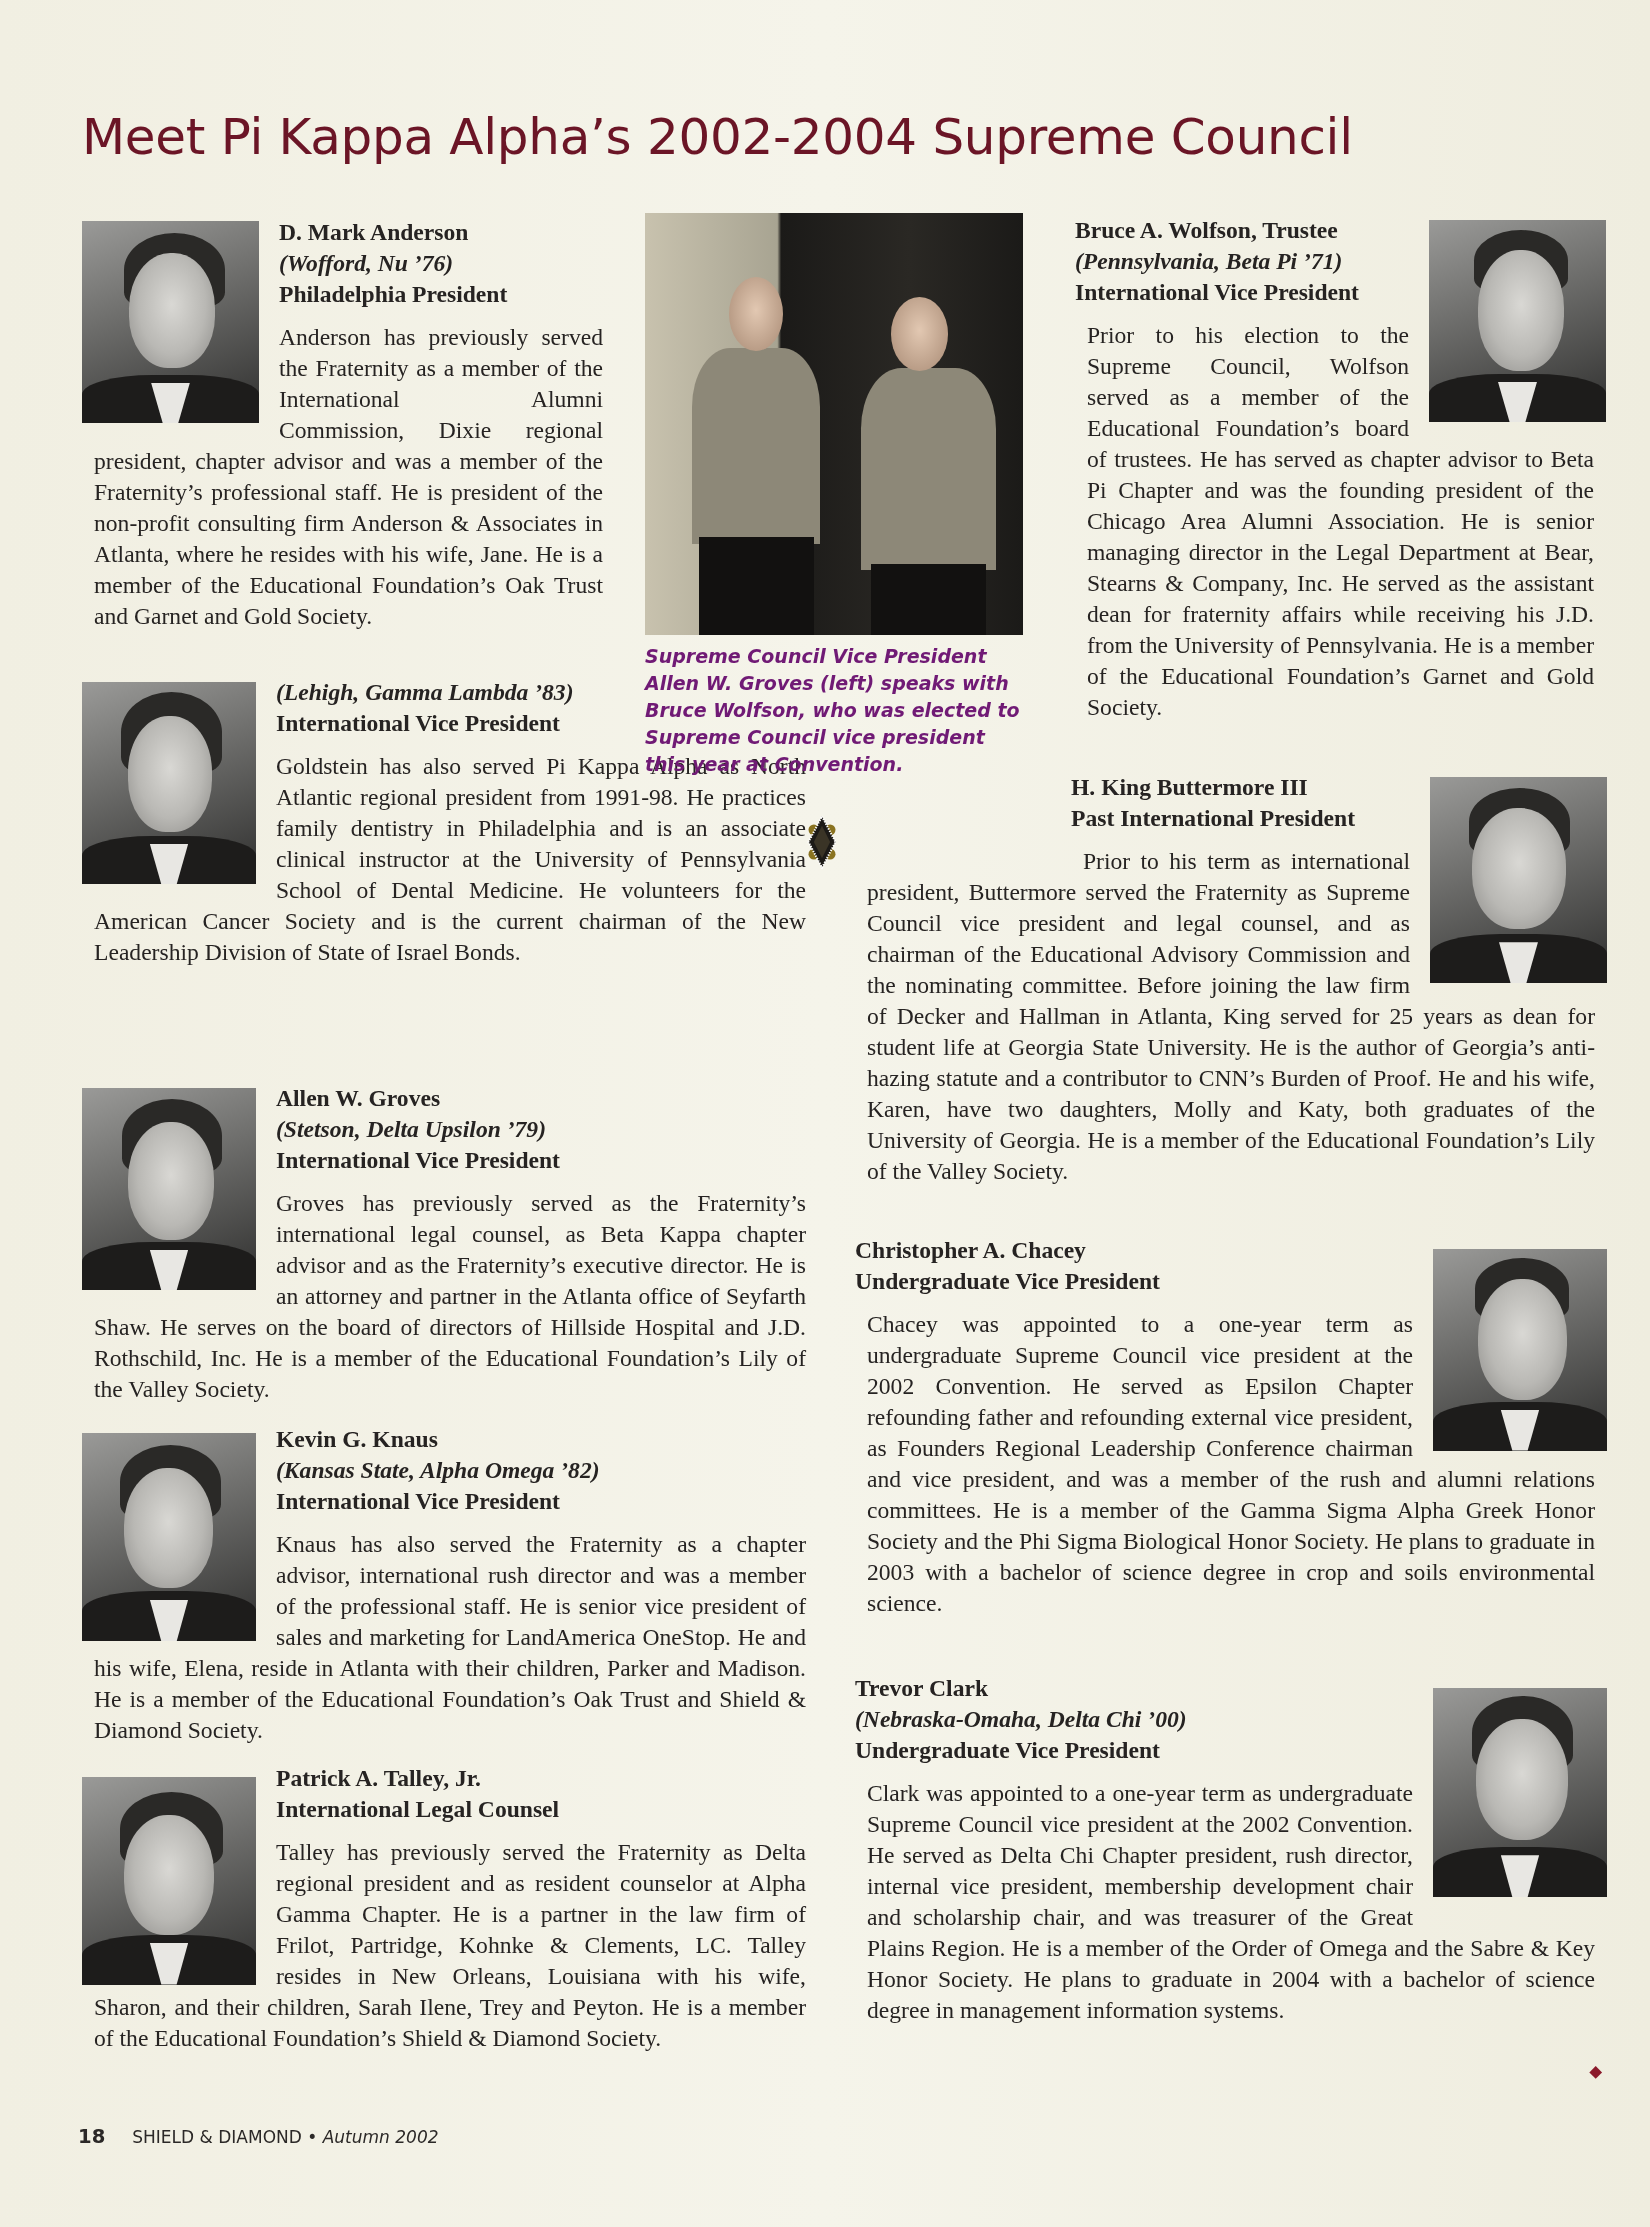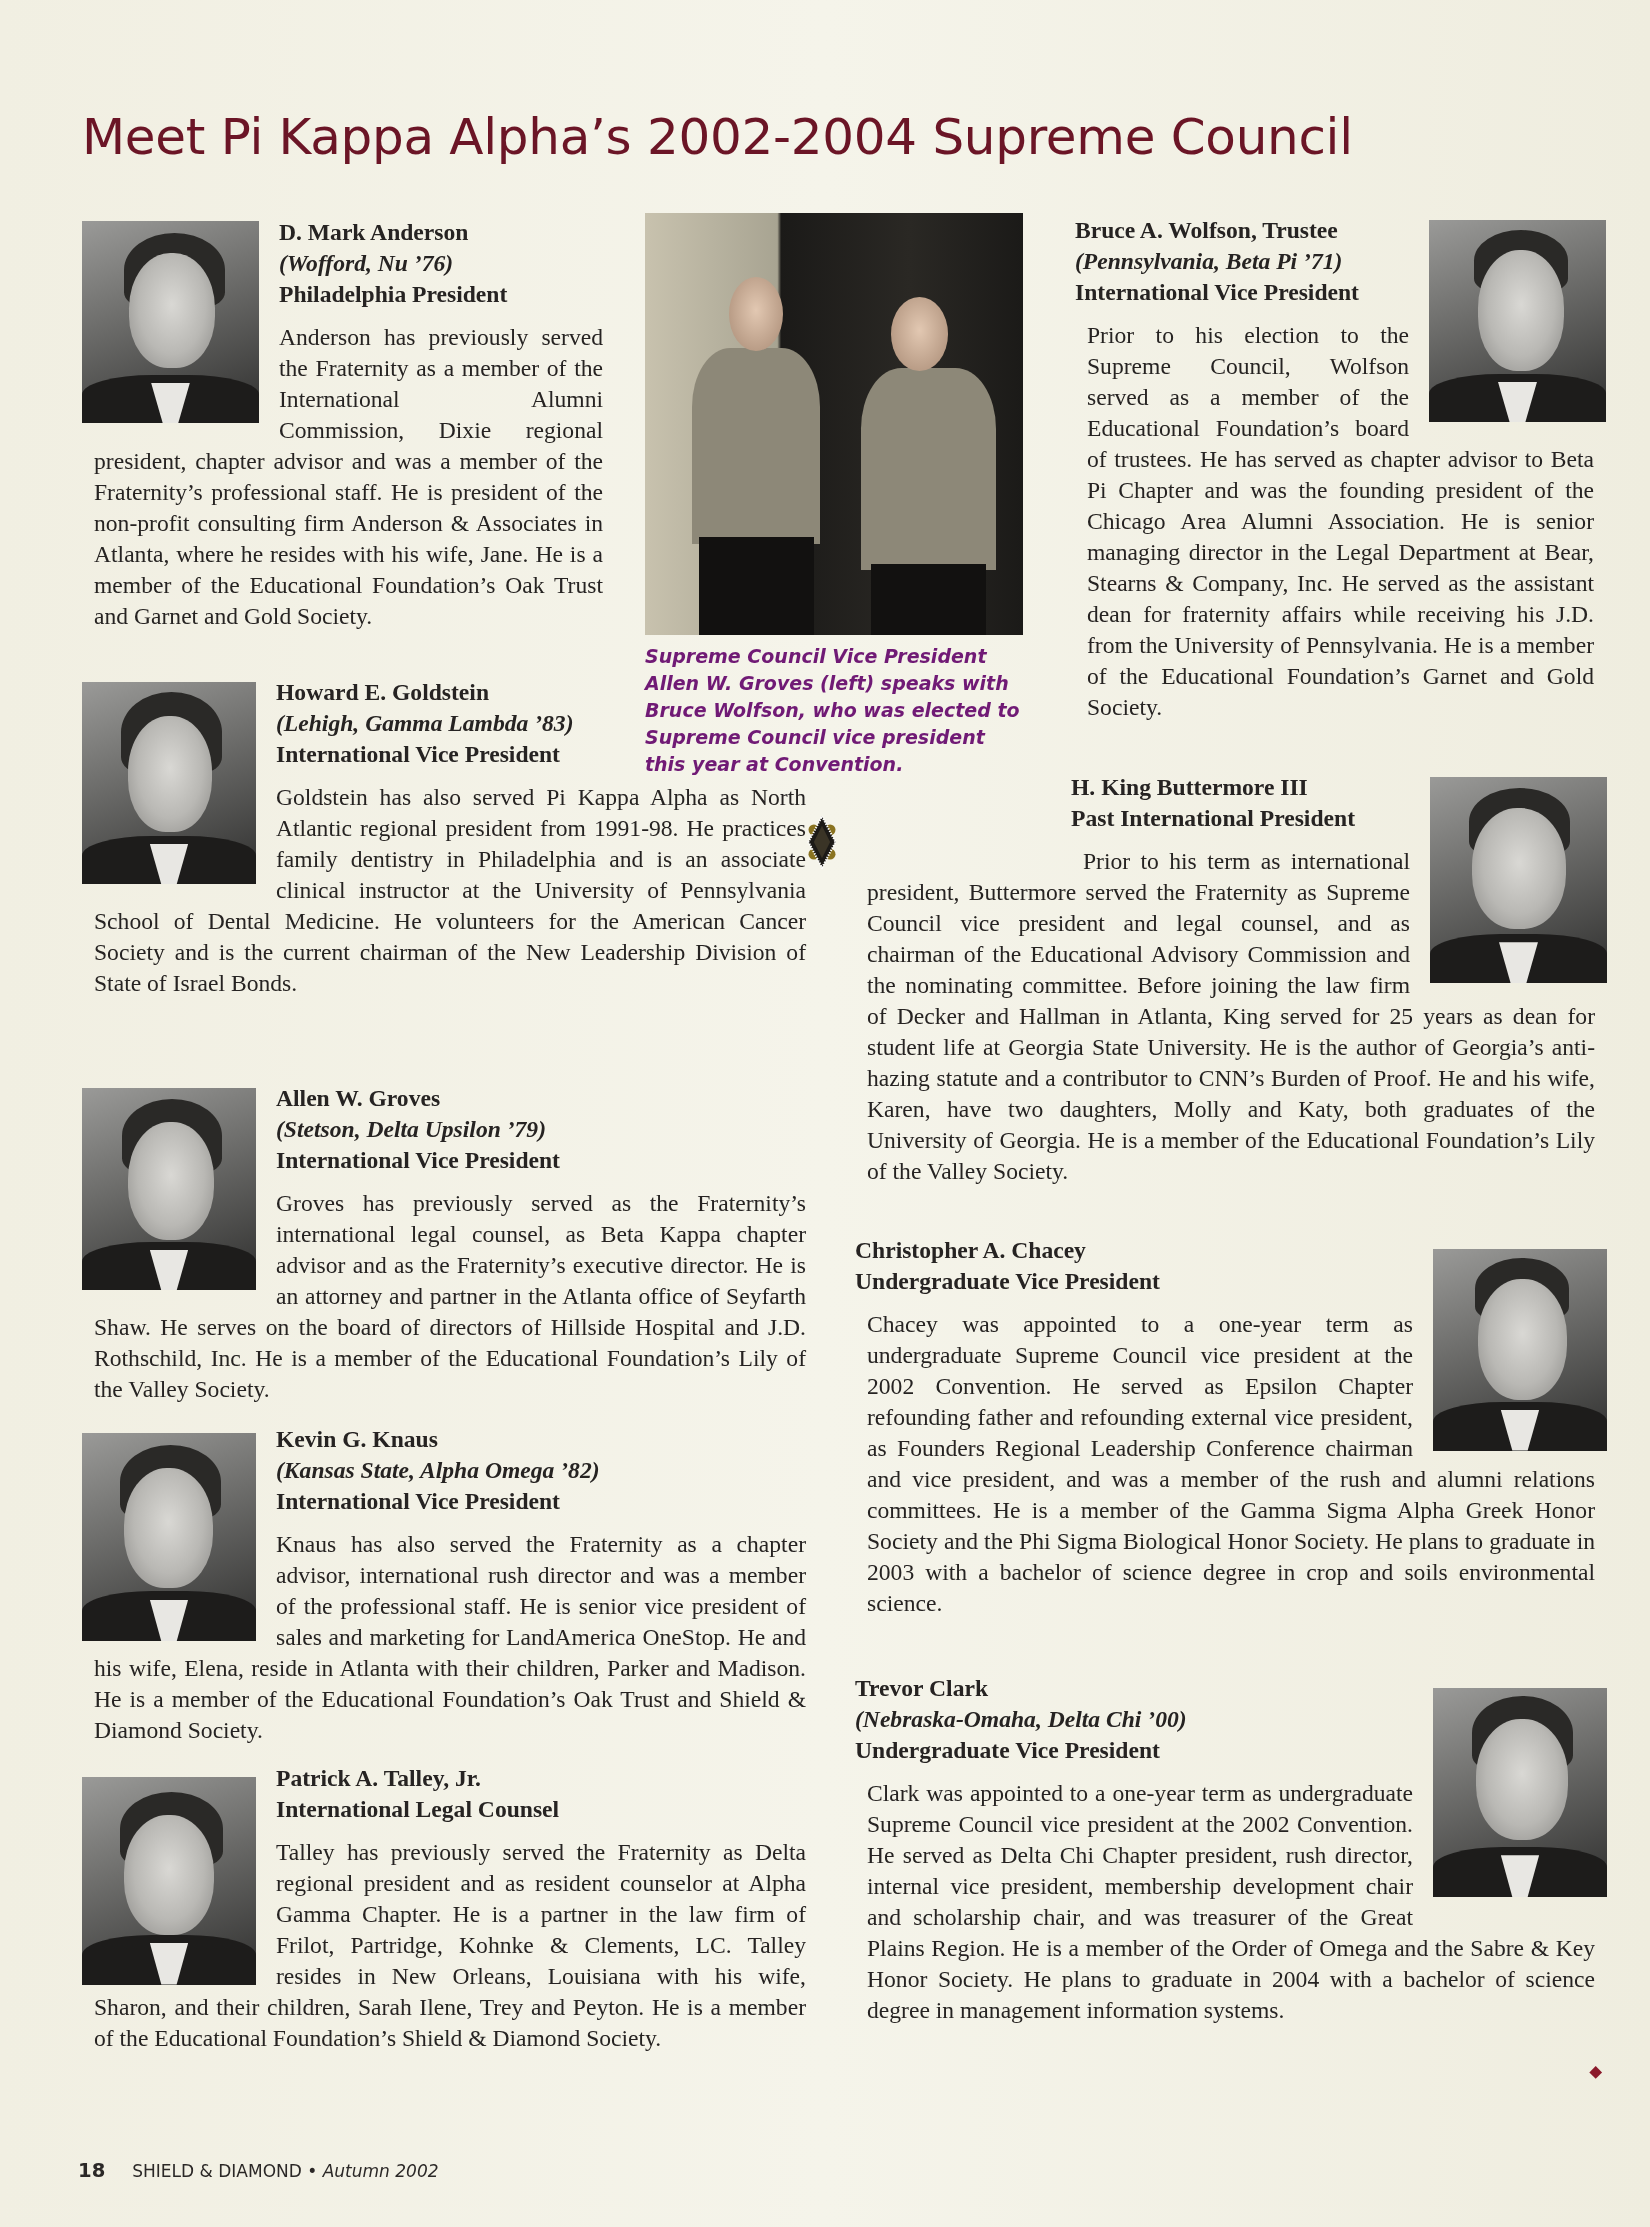--- a/index.html
+++ b/index.html
@@ -59,21 +59,21 @@
   .ornament {
     position: absolute; left: 807px; top: 815px; width: 30px; height: 54px;
   }
   .endmark {
     position: absolute; left: 1591px; top: 2068px; width: 9.4px; height: 9.4px;
     background: #8b1a2b; transform: rotate(45deg);
   }
   .footer {
     position: absolute; left: 78px; top: 2125px;
     font-family: "DejaVu Sans", "Liberation Sans", sans-serif;
-    font-size: 17px; color: #2b2827; white-space: nowrap; margin-top: 34px;
+    font-size: 17px; color: #2b2827; white-space: nowrap;
   }
   .footer .pageno { font-weight: bold; font-size: 19.6px; margin-right: 21.6px; }
   .footer .issue { font-style: italic; }
 </style>
 </head>
 <body>
 
 <h1 class="title" style="margin:0;font-weight:normal;">Meet Pi Kappa Alpha’s 2002-2004 Supreme Council</h1>
 
 <div class="bio" style="left:82px; top:217px; width:533px;">
@@ -89,21 +89,20 @@
   <p>Anderson has previously served the Fraternity as a member of the International Alumni Commission, Dixie regional president, chapter advisor and was a member of the Fraternity’s professional staff. He is president of the non-profit consulting firm Anderson &amp; Associates in Atlanta, where he resides with his wife, Jane. He is a member of the Educational Foundation’s Oak Trust and Garnet and Gold Society.</p>
 </div>
 
 <div class="bio" style="left:82px; top:677px; width:736px;">
   <div class="photo float-left" style="width:174px; height:202px; margin-top:5.4px;">
     <div class="hair" style="left:39px; top:9.4px; width:101px; height:81px;"></div>
     <div class="face" style="left:46px; top:34px; width:84px; height:116px;"></div>
     <div class="suit"></div>
       <div class="shirt"></div>
   </div>
-  <div class="head">Howard E. Goldstein</div>
   <div class="school">(Lehigh, Gamma Lambda ’83)</div>
   <div class="role">International Vice President</div>
   <p>Goldstein has also served Pi Kappa Alpha as North Atlantic regional president from 1991-98. He practices family dentistry in Philadelphia and is an associate clinical instructor at the University of Pennsylvania School of Dental Medicine. He volunteers for the American Cancer Society and is the current chairman of the New Leadership Division of State of Israel Bonds.</p>
 </div>
 
 <div class="bio" style="left:82px; top:1083px; width:736px;">
   <div class="photo float-left" style="width:174px; height:202px; margin-top:5.4px;">
     <div class="hair" style="left:40px; top:10.8px; width:100px; height:74px;"></div>
     <div class="face" style="left:46px; top:34px; width:86px; height:118px;"></div>
     <div class="suit"></div>

